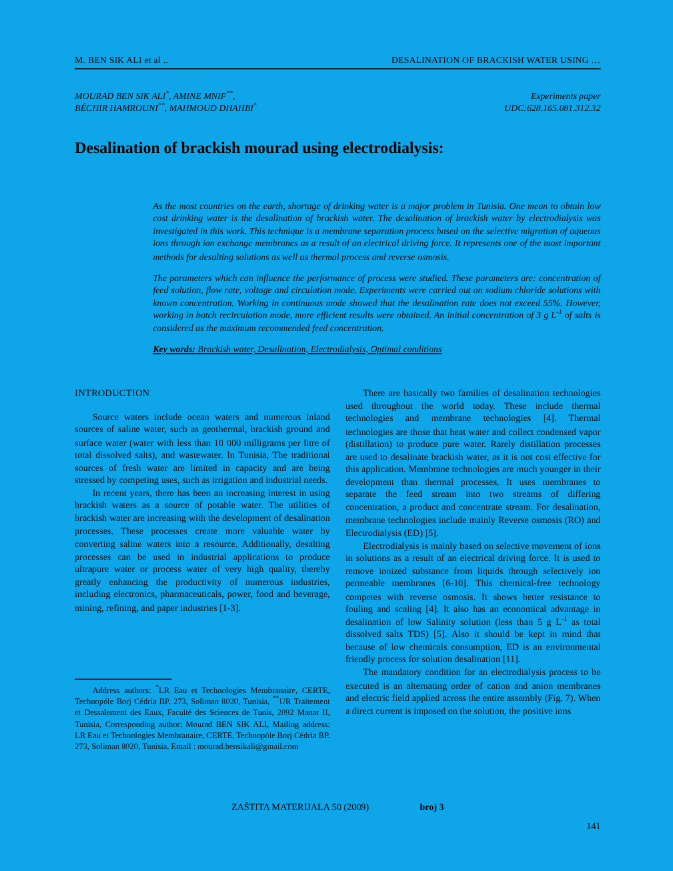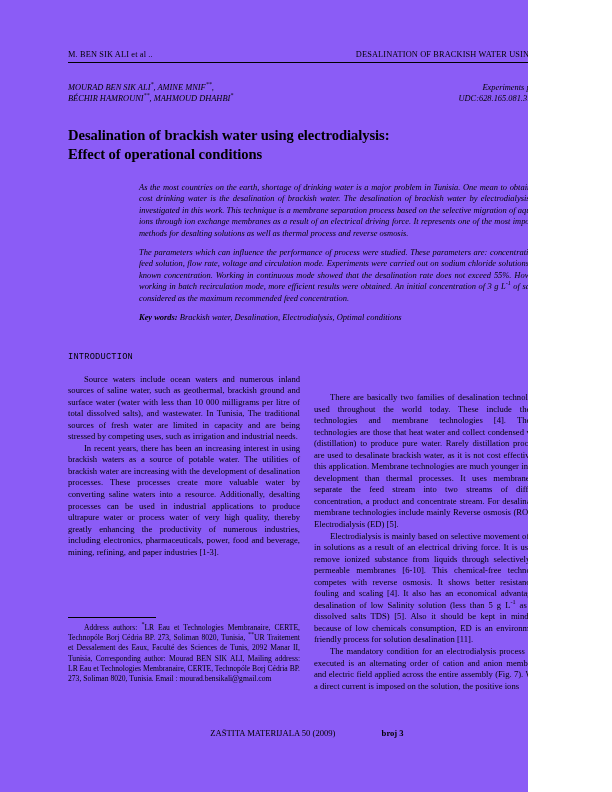--- a/index.html
+++ b/index.html
@@ -6,23 +6,23 @@
     margin: 0;
     padding: 0;
     background: #ffffff;
   }
   body {
     font-family: "Liberation Serif", "DejaVu Serif", serif;
     color: #000000;
   }
   .page {
     position: relative;
-    width: 528px;
+    width: 612px;
     height: 792px;
-    background: #8b5cf6;
+    background: #0ea5e9;
     overflow: hidden;
     box-sizing: border-box;
   }
 
   
   .runhead {
     position: absolute;
     left: 68px;
     top: 50px;
     width: 478px;
@@ -83,42 +83,41 @@
     width: 407px;
     font-style: italic;
     font-size: 8.45px;
     line-height: 11.45px;
     text-align: justify;
   }
   .abstract p {
     margin: 0 0 7.5px 0;
     text-indent: 0;
   }
-  .abstract p:last-child { margin-bottom: 4px; }
+  .abstract p:last-child { margin-bottom: 4px; text-decoration: underline; }
   .kw b { font-weight: bold; font-style: italic; }
   sup.sci { font-size: 6.2px; vertical-align: super; line-height: 0; }
 
   
   .col {
     position: absolute;
     top: 352px;
     width: 232px;
     font-size: 8.6px;
     line-height: 11.55px;
     text-align: justify;
   }
   .col.left  { left: 68px; }
-  .col.right { left: 314px; margin-top: 40px; }
+  .col.right { left: 314px; }
 
   .col h2 {
     margin: 0 0 10px 0;
     font-size: 8.7px;
     font-weight: normal;
     letter-spacing: 0.2px;
-    font-family: Liberation Mono, monospace;
   }
   .col p {
     margin: 0;
     text-indent: 16px;
   }
 
   
   .footnote {
     position: absolute;
     left: 68px;
@@ -176,22 +175,21 @@
       <div><span>MOURAD BEN SIK ALI</span><sup class="mark">*</sup><span>, AMINE MNIF</span><sup class="mark">**</sup><span>,</span></div>
       <div><span>BÉCHIR HAMROUNI</span><sup class="mark">**</sup><span>, MAHMOUD DHAHBI</span><sup class="mark">*</sup></div>
     </div>
     <div class="pubinfo">
       <div>Experiments paper</div>
       <div>UDC:628.165.081.312.32</div>
     </div>
   </div>
 
   <div class="title">
-    <div>Desalination of brackish water using electrodialysis:</div>
-    <div>Effect of operational conditions</div>
+    <div>Desalination of brackish mourad using electrodialysis:</div>
   </div>
 
   <div class="abstract">
     <p>As the most countries on the earth, shortage of drinking water is a major problem in Tunisia. One mean to obtain low cost drinking water is the desalination of brackish water. The desalination of brackish water by electrodialysis was investigated in this work. This technique is a membrane separation process based on the selective migration of aqueous ions through ion exchange membranes as a result of an electrical driving force. It represents one of the most important methods for desalting solutions as well as thermal process and reverse osmosis.</p>
     <p><span>The parameters which can influence the performance of process were studied. These parameters are: concentration of feed solution, flow rate, voltage and circulation mode. Experiments were carried out on sodium chloride solutions with known concentration. Working in continuous mode showed that the desalination rate does not exceed 55%. However, working in batch recirculation mode, more efficient results were obtained. An initial concentration of 3 g L</span><sup class="sci">-1</sup><span> of salts is considered as the maximum recommended feed concentration.</span></p>
     <p class="kw"><b>Key words:</b><span> Brackish water, Desalination, Electrodialysis, Optimal conditions</span></p>
   </div>
 
   <div class="col left">
     <h2>INTRODUCTION</h2>

